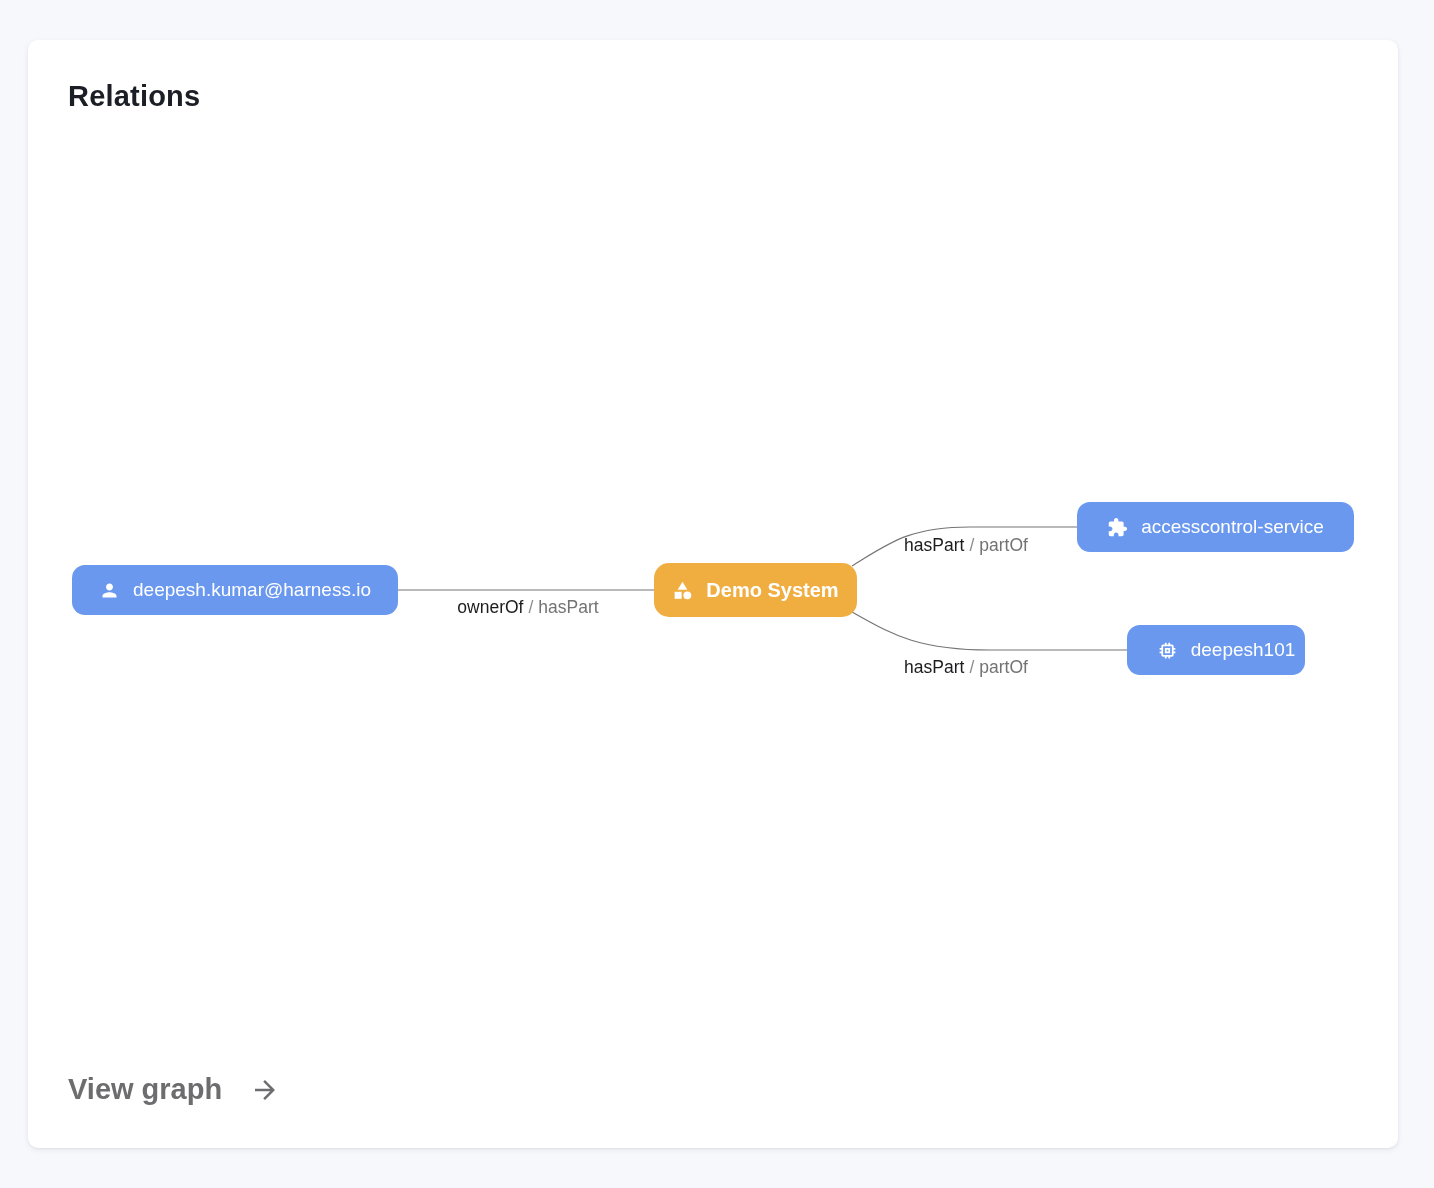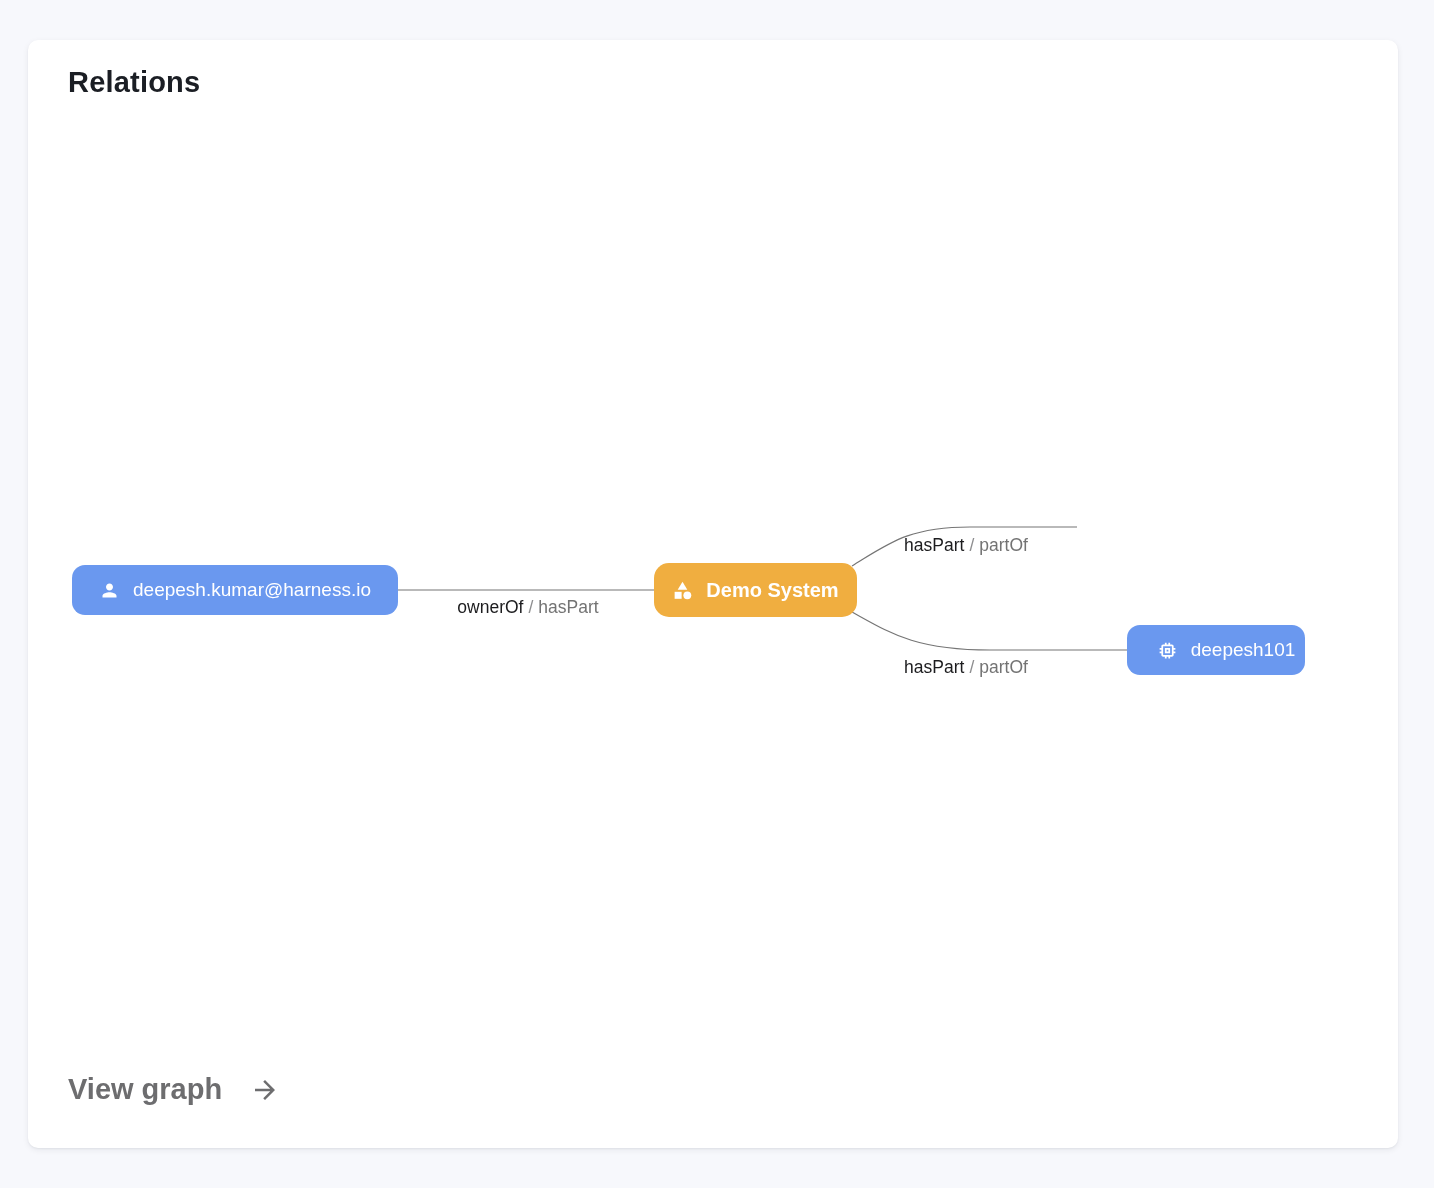--- a/index.html
+++ b/index.html
@@ -12,21 +12,21 @@
   .card {
     position: absolute;
     left: 28px; top: 40px;
     width: 1370px; height: 1108px;
     background: #ffffff;
     border-radius: 10px;
     box-shadow: 0 1px 2px rgba(16,24,40,.05), 0 2px 6px rgba(16,24,40,.07);
   }
   .card-title {
     position: absolute;
-    left: 40px; top: 26px;
+    left: 40px; top: 40px;
     font-size: 29px;
     font-weight: 700;
     color: #1b1e24;
     letter-spacing: 0.2px;
   }
   .diagram {
     position: absolute;
     left: 0; top: 0; width: 1370px; height: 1108px;
   }
   .edges-svg {
@@ -103,20 +103,28 @@
       <span class="nicon">
         <svg viewBox="0 0 24 24">
             <path d="M12 2l-5.5 9h11L12 2z"></path>
             <circle cx="17.5" cy="17.5" r="4.5"></circle>
             <path d="M3 13.5h8v8H3v-8z"></path>
           </svg>
       </span>
       <span class="nlabel">Demo System</span>
     </div>
 
+    <div class="node" style="left: 1049px; top: 462px; width: 277px; height: 50px; background: rgb(106, 152, 239);">
+      <span class="nicon">
+        <svg viewBox="0 0 24 24">
+            <path d="M20.5 11H19V7c0-1.1-.9-2-2-2h-4V3.5C13 2.12 11.88 1 10.5 1S8 2.12 8 3.5V5H4c-1.1 0-1.99.9-1.99 2v3.8H3.5c1.49 0 2.7 1.21 2.7 2.7s-1.21 2.7-2.7 2.7H2V20c0 1.1.9 2 2 2h3.8v-1.5c0-1.49 1.21-2.7 2.7-2.7 1.49 0 2.7 1.21 2.7 2.7V22H17c1.1 0 2-.9 2-2v-4h1.5c1.38 0 2.5-1.12 2.5-2.5S21.88 11 20.5 11z"></path>
+          </svg>
+      </span>
+      <span class="nlabel">accesscontrol-service</span>
+    </div>
 
     <div class="node" style="left: 1099px; top: 585px; width: 178px; height: 50px; background: rgb(106, 152, 239); padding-left: 20px;">
       <span class="nicon">
         <svg viewBox="0 0 24 24">
             <path d="M15 9H9v6h6V9zm-2 4h-2v-2h2v2zm8-2V9h-2V7c0-1.1-.9-2-2-2h-2V3h-2v2h-2V3H9v2H7c-1.1 0-2 .9-2 2v2H3v2h2v2H3v2h2v2c0 1.1.9 2 2 2h2v2h2v-2h2v2h2v-2h2c1.1 0 2-.9 2-2v-2h2v-2h-2v-2h2zm-4 6H7V7h10v10z"></path>
           </svg>
       </span>
       <span class="nlabel">deepesh101</span>
     </div>
 

